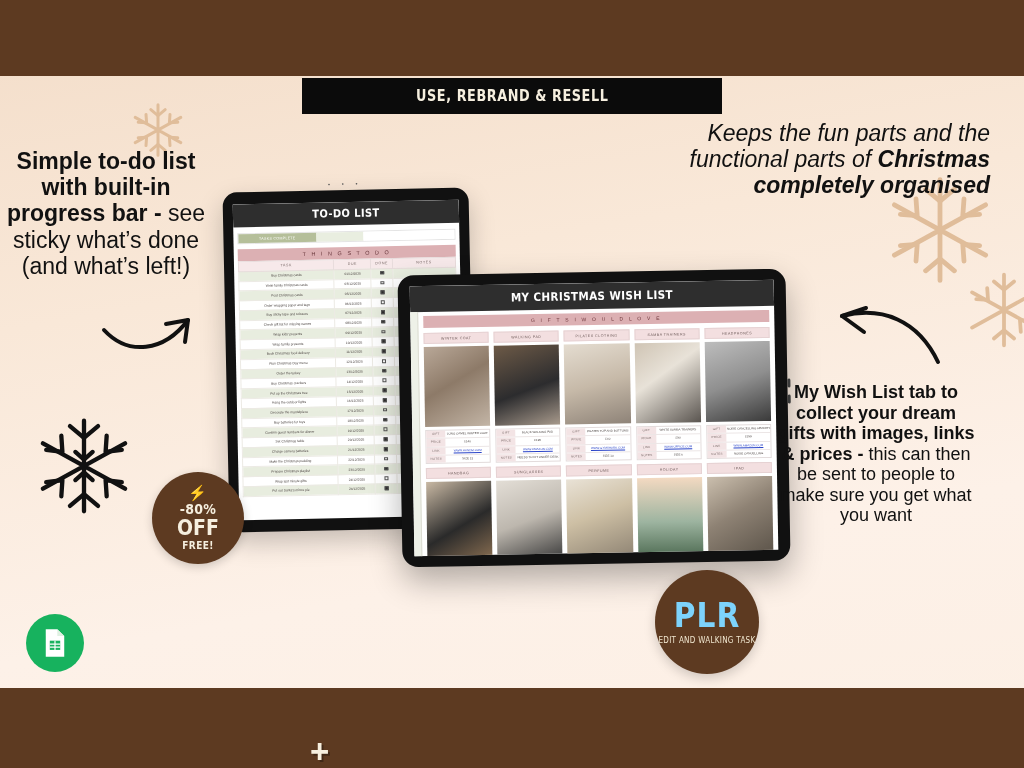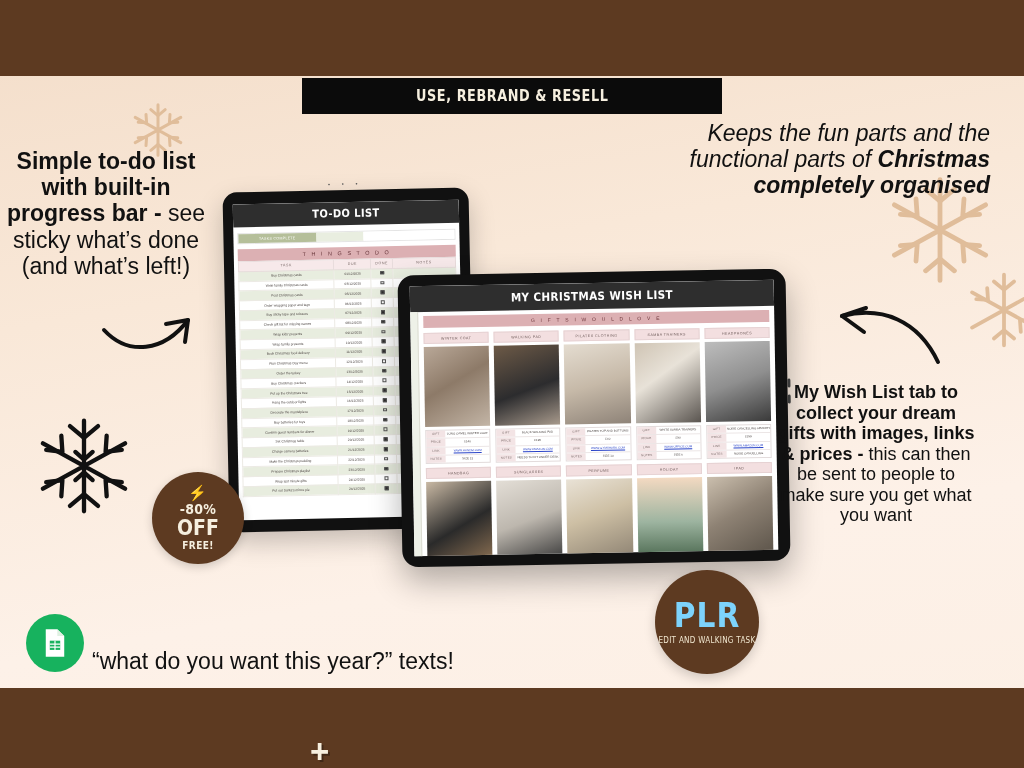--- a/index.html
+++ b/index.html
@@ -274,21 +274,20 @@
     <path d="M4 1h10l6 6v18H4z" fill="#fff"></path>
     <path d="M14 1l6 6h-6z" fill="#dff0e2"></path>
     <rect x="7.5" y="11" width="9" height="8" fill="#17b25e"></rect>
     <g stroke="#fff" stroke-width="1">
       <path d="M7.5 14h9 M7.5 16.6h9 M12 11v8"></path>
     </g>
   </svg>
 </div>
 <div class="copy copy-sheets">
   <br>
-  <span>“what do you want this year?” texts!</span>
 </div>
 
 <div class="tablet tab-back">
   <div class="tb-dots">• • •</div>
   <div class="screen">
     <div class="todo-hdr">TO-DO LIST</div>
     <div class="todo-progress">
       <div class="tp-fill" style="width: 36%;">
         <span>TASKS COMPLETE</span>
       </div>

